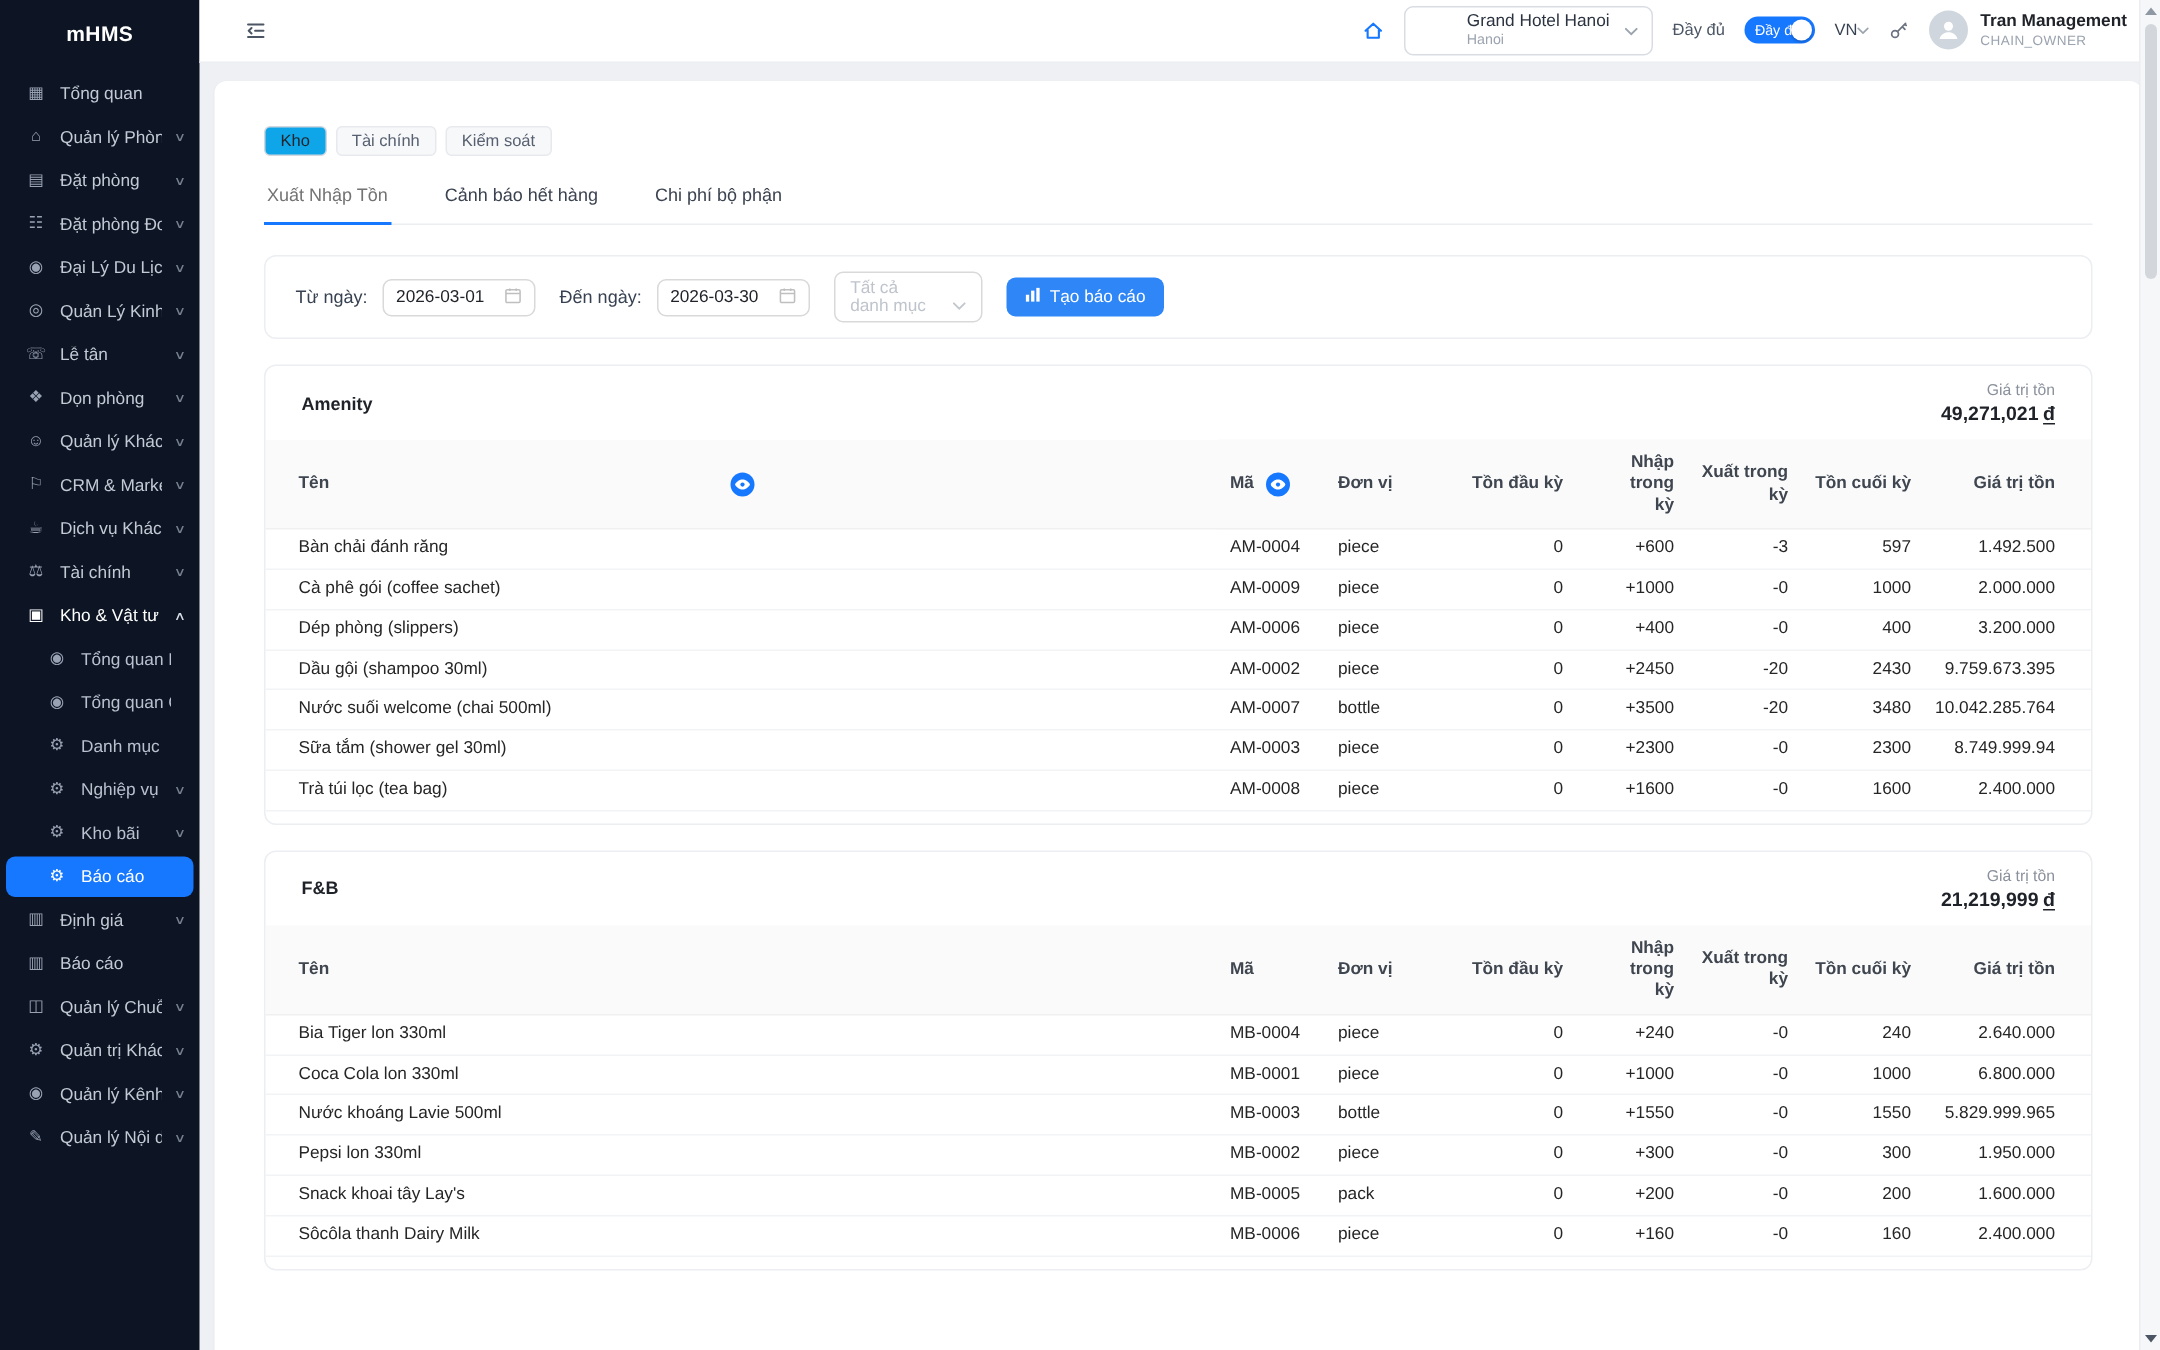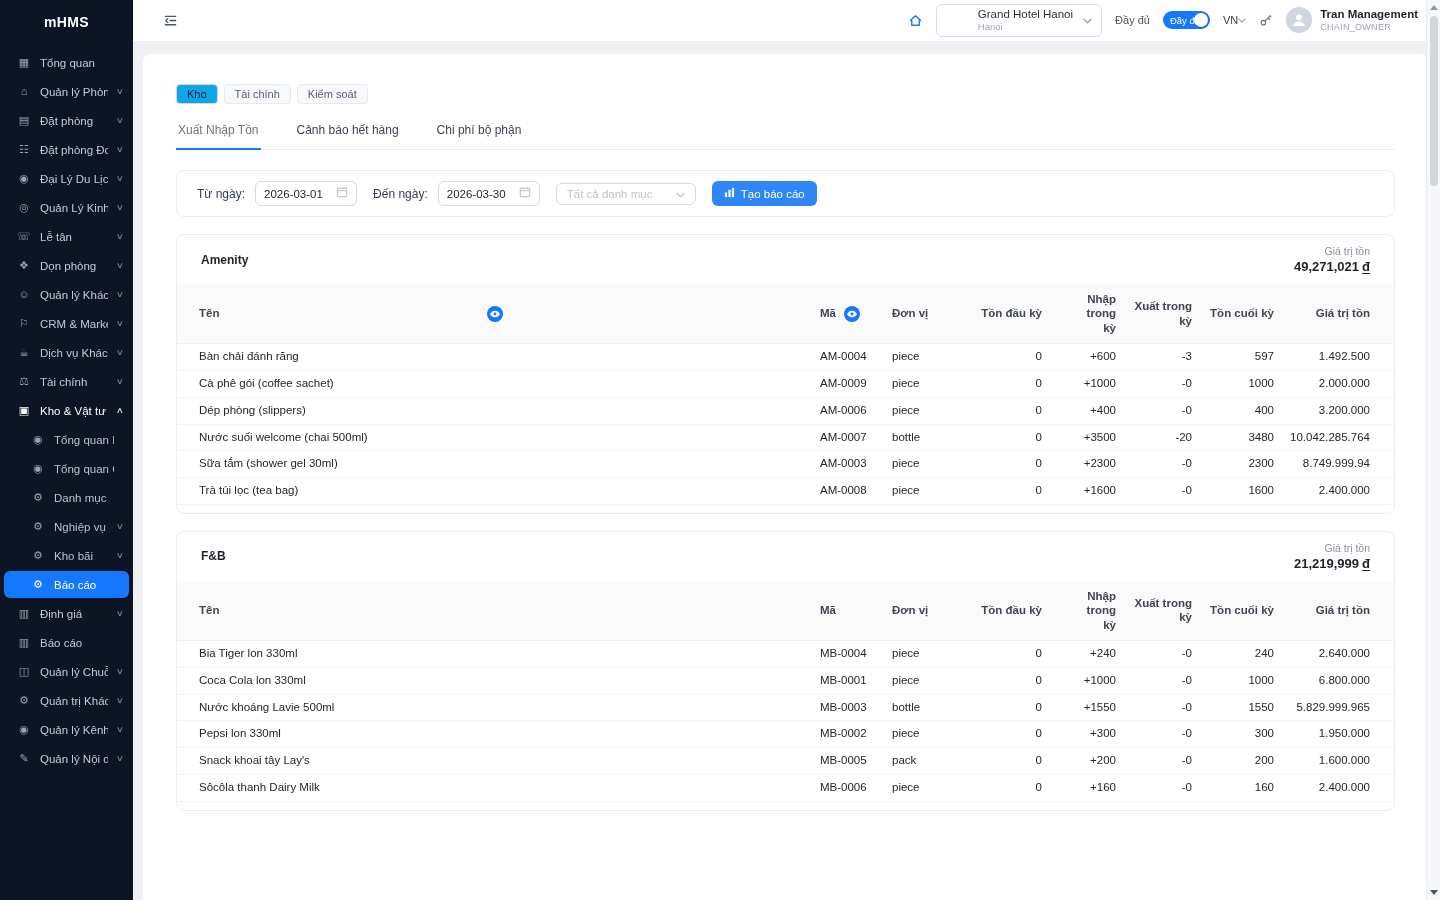--- a/index.html
+++ b/index.html
@@ -74,21 +74,21 @@
   .tab--active::after { content:""; position:absolute; left:0; right:0; bottom:-1px; height:2px; background:#1677ff; }
 
   .filter-bar { display:flex; align-items:center; gap:8px; border:1px solid #eceef1; border-radius:8px;
                 padding:10px 20px; margin-bottom:17px; }
   .filter-label { font-size:12px; color:#374151; margin-right:2px; }
   .date-box { display:flex; align-items:center; gap:6px; border:1px solid #d9d9d9; border-radius:6px;
               padding:4px 8px; background:#fff; margin-right:8px; }
   .date-box input { border:none; outline:none; width:66px; font-size:11.5px; color:#1f2329;
                     font-family:inherit; padding:0; background:transparent; }
   .select-box { display:flex; align-items:flex-end; justify-content:space-between; gap:8px;
-                border:1px solid #d9d9d9; border-radius:6px; padding:4px 10px; width:140px;
+                border:1px solid #d9d9d9; border-radius:6px; padding:4px 10px; width:99px;
                 font-size:11.5px; color:#bfc4cc; background:#fff; cursor:pointer; }
   .btn-primary { display:inline-flex; align-items:center; gap:6px; background:#2f86f6; color:#fff;
                  border:none; border-radius:6px; padding:6px 12px; font-size:11.5px;
                  font-family:inherit; cursor:pointer; margin-left:8px; }
 
   
   .inv-card { border:1px solid #eceef1; border-radius:8px; margin-bottom:17px; overflow:hidden; }
   .inv-head { display:flex; justify-content:space-between; align-items:center; padding:10px 24px; min-height:46px; }
   .inv-title { font-size:12px; font-weight:700; color:#1f2329; }
   .inv-total { display:flex; flex-direction:column; align-items:flex-end; gap:2px; }
@@ -470,20 +470,30 @@
                   <td>Dép phòng (slippers)</td>
                   <td>AM-0006</td>
                   <td>piece</td>
                   <td class="num">0</td>
                   <td class="num pos">+400</td>
                   <td class="num neg">-0</td>
                   <td class="num">400</td>
                   <td class="num">3.200.000</td>
                 </tr>
 
+                <tr>
+                  <td>Dầu gội (shampoo 30ml)</td>
+                  <td>AM-0002</td>
+                  <td>piece</td>
+                  <td class="num">0</td>
+                  <td class="num pos">+2450</td>
+                  <td class="num neg">-20</td>
+                  <td class="num">2430</td>
+                  <td class="num">9.759.673.395</td>
+                </tr>
 
 
                 <tr>
                   <td>Nước suối welcome (chai 500ml)</td>
                   <td>AM-0007</td>
                   <td>bottle</td>
                   <td class="num">0</td>
                   <td class="num pos">+3500</td>
                   <td class="num neg">-20</td>
                   <td class="num">3480</td>

